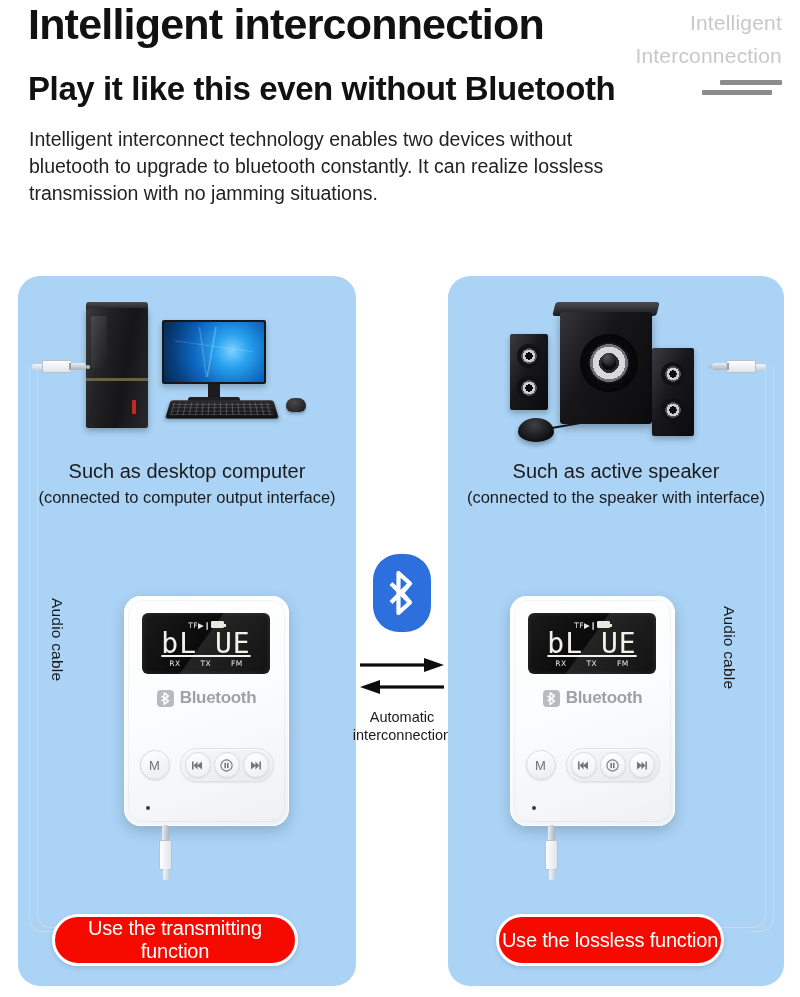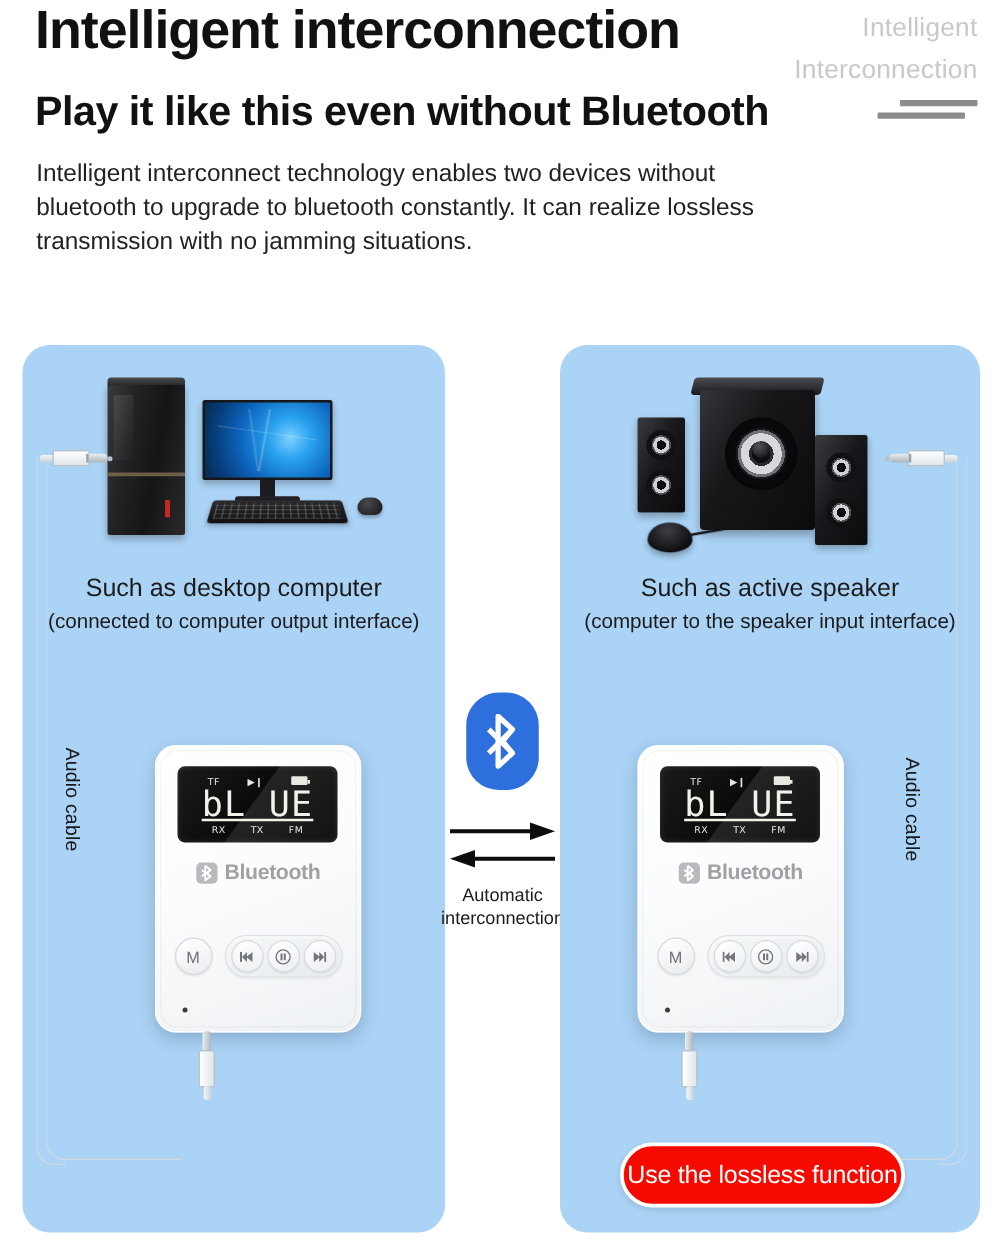--- a/index.html
+++ b/index.html
@@ -157,21 +157,21 @@
   .device:before{
     content:""; position:absolute; left:4px; top:4px; right:4px; bottom:4px;
     border-radius:14px; border:1px solid rgba(0,0,0,.045); pointer-events:none;
   }
   .lcd{
     position:absolute; left:18px; top:17px; width:128px; height:61px;
     background:linear-gradient(126deg,#1b1b1b 0%,#0a0a0a 47%,#242424 48%,#121212 100%);
     border-radius:6px; overflow:hidden;
     box-shadow:inset 0 0 5px rgba(255,255,255,.12);
   }
-  .lcd-row{ position:absolute; left:0; width:100%; display:flex; justify-content:center; gap:22px;
+  .lcd-row{ position:absolute; left:0; width:100%; display:flex; justify-content:center; 
     font-size:7.5px; color:#e8e8e0; letter-spacing:.4px; font-family:"DejaVu Sans", sans-serif;}
   .lcd-row.top{ top:8px; }
   .lcd-row.bot{ bottom:6px; gap:20px; }
   .lcd-main{
     position:absolute; left:0; top:17px; width:100%; text-align:center;
     font-family:"DejaVu Sans Mono", monospace;
     font-size:28px; line-height:28px; color:#f2f2ea; letter-spacing:1px;text-decoration:underline;
   }
   .batt{ display:inline-block; width:13px; height:7px; border:1px solid #e8e8e0; border-radius:1px;
     position:relative; background:#e8e8e0; }
@@ -363,20 +363,21 @@
       </div>
       <span class="dev-dot"></span>
     </div>
 
     <div class="plug-v" style="left:141px; top:548px;">
       <div class="tip"></div>
       <div class="body"></div>
       <div class="neck"></div>
     </div>
 
+    <div class="cta" style="left:34px; top:638px; width:246px;">Use the transmitting function</div>
   </div>
 
   <div class="center">
     <div class="bt-big">
       <svg width="30" height="44" viewBox="0 0 30 44" aria-hidden="true">
         <path d="M11.5 2 L23 12.5 L15 22 L23 31.5 L11.5 42 L11.5 2 Z" fill="none" stroke="#ffffff" stroke-width="4.2" stroke-linejoin="round"></path>
         <path d="M4 12.5 L23 31.5 M4 31.5 L23 12.5" stroke="#ffffff" stroke-width="4.2" fill="none" stroke-linecap="butt"></path>
       </svg>
     </div>
 
@@ -422,21 +423,21 @@
       <div class="ring"></div>
       <div class="tip"></div>
     </div>
 
     <div class="cable" style="left:302px; top:90px; width:24px; height:566px; border-left:none; border-top:none; border-radius:0 0 14px 0;"></div>
     <div class="cable" style="left:210px; top:94px; width:108px; height:558px; border-left:none; border-top:none; border-radius:0 0 14px 0;"></div>
 
     <div class="cable-label" style="left:272px; top:330px;">Audio cable</div>
 
     <div class="cap-main" style="top:184px;">Such as active speaker</div>
-    <div class="cap-sub" style="top:212px;">(computer to the speaker input interface)</div>
+    <div class="cap-sub" style="top:212px;">(connected to the speaker with interface)</div>
 
     <div class="device" style="left:62px; top:320px;">
       <div class="lcd">
         <div class="lcd-row top">
           <span>TF</span>
           <span>▶❙</span>
           <span class="batt"></span>
         </div>
         <div class="lcd-main">bL UE</div>
         <div class="lcd-row bot">

